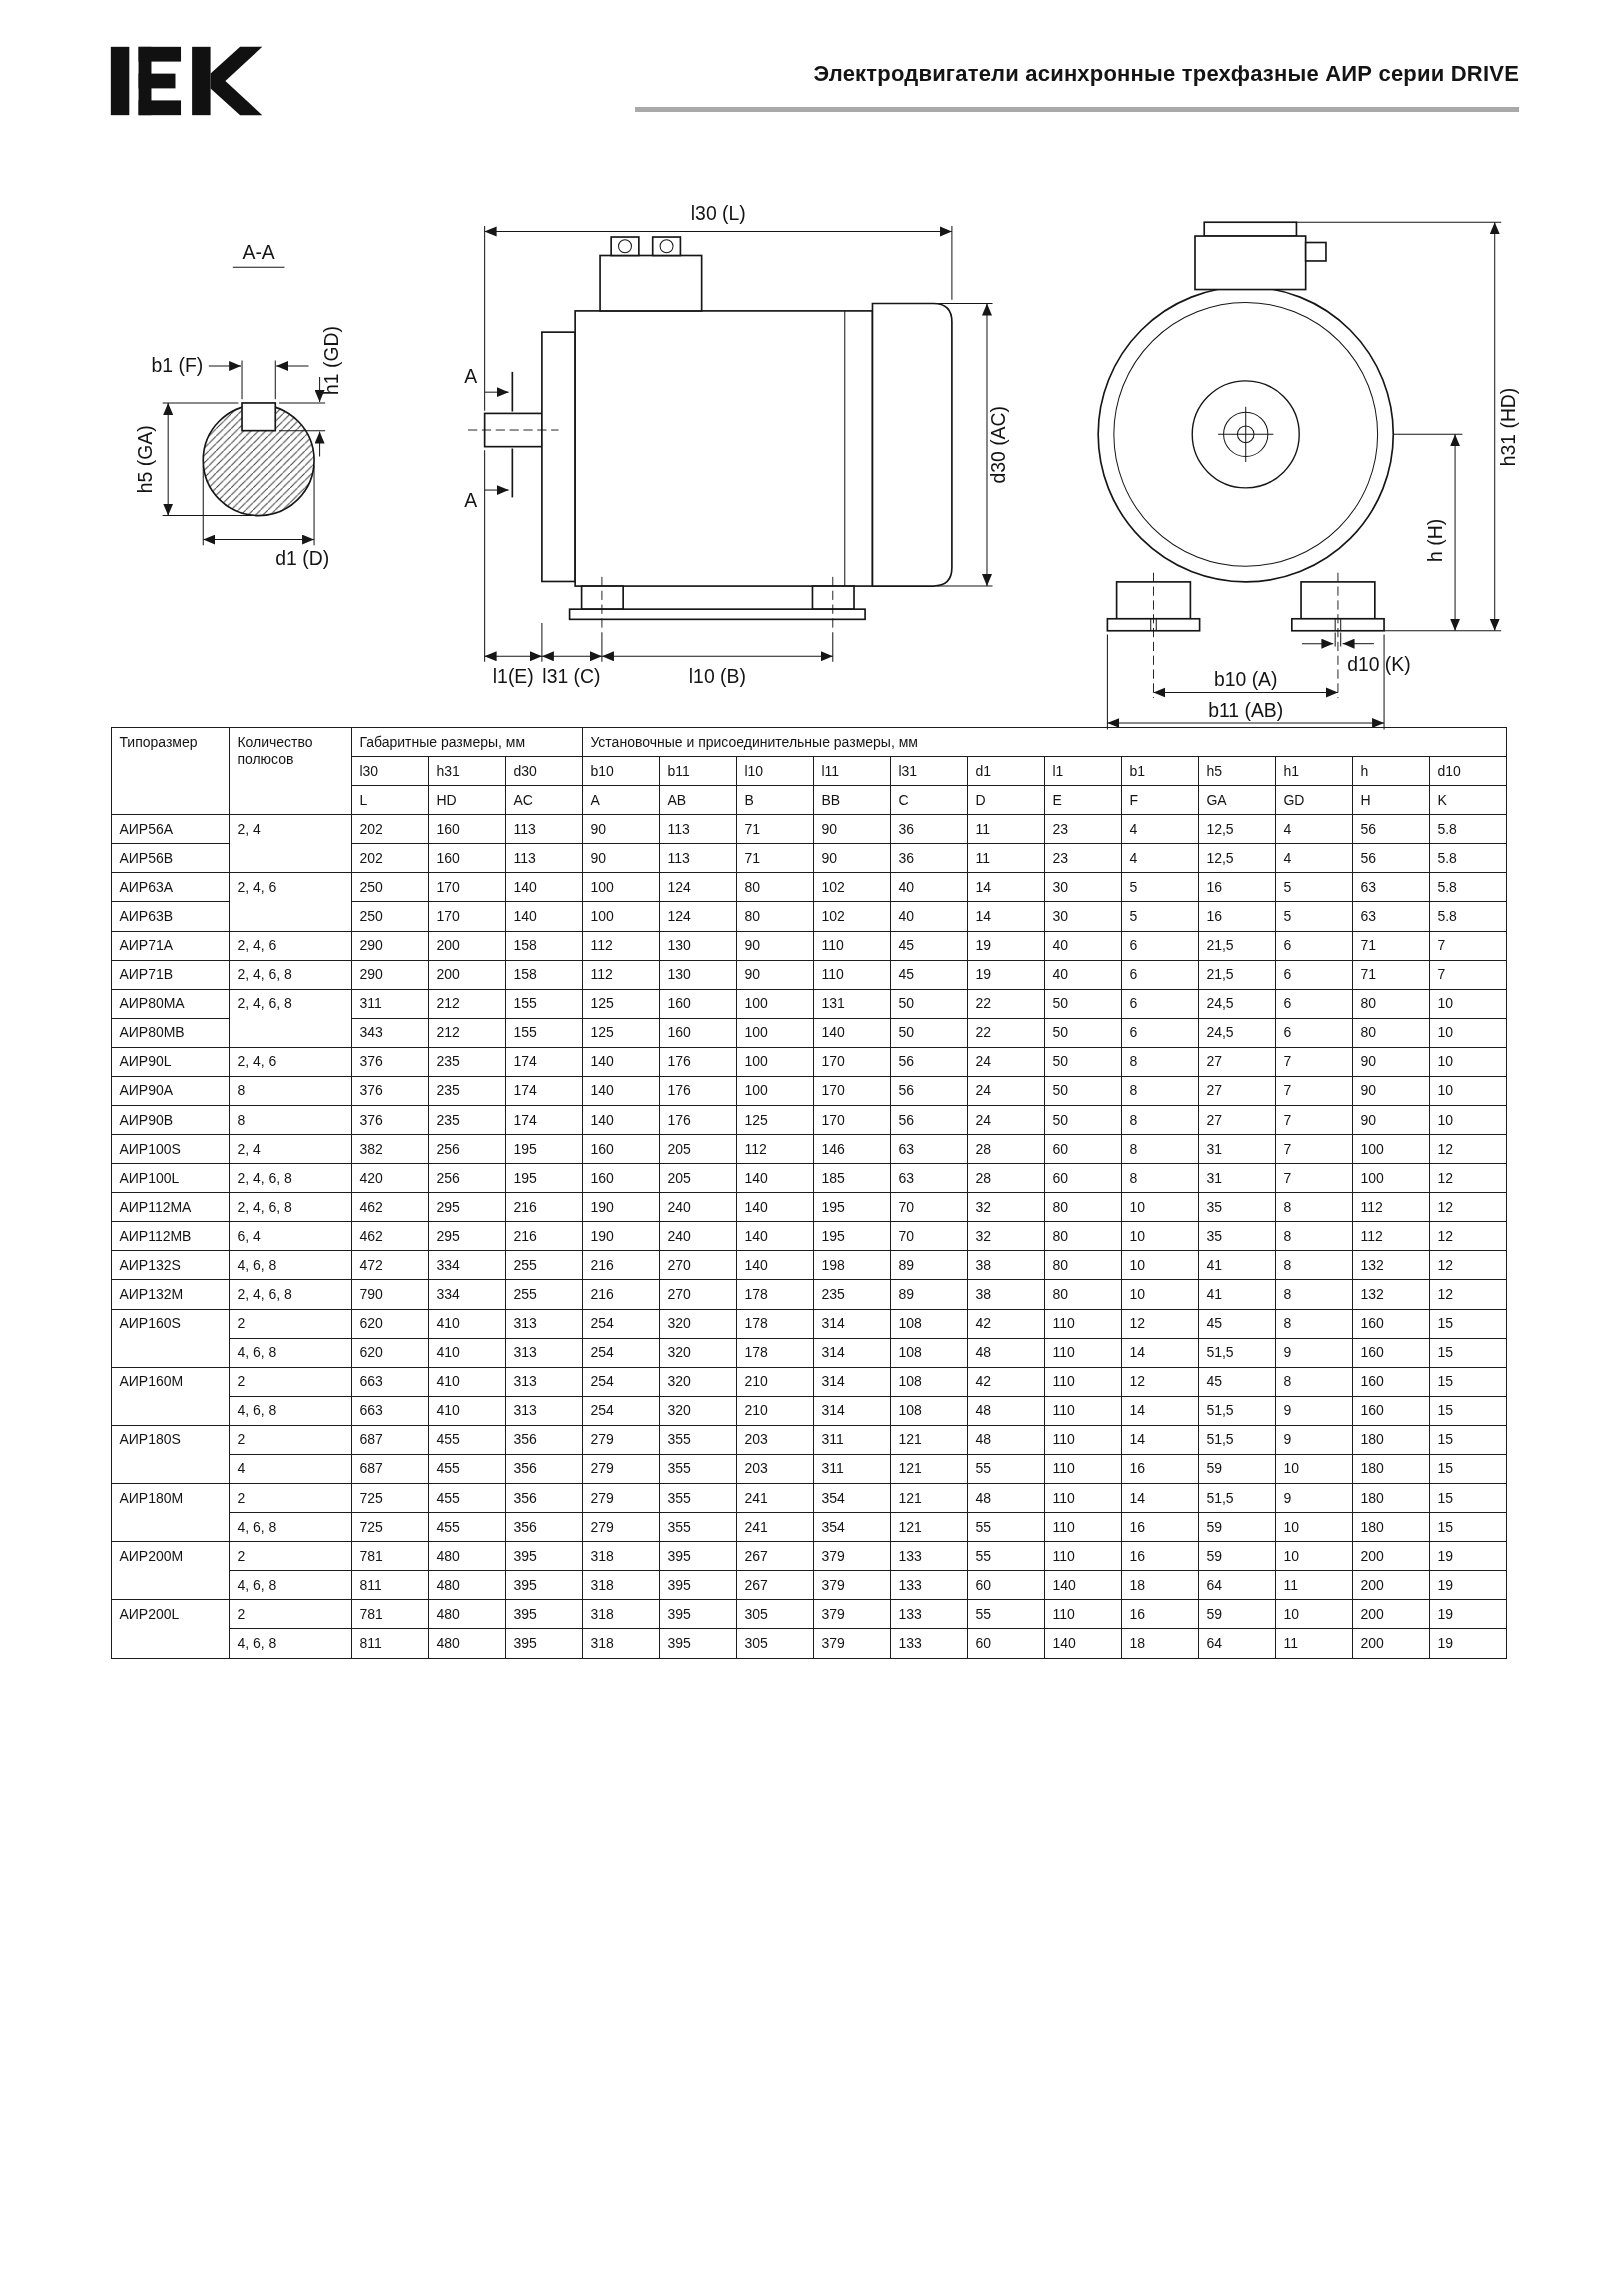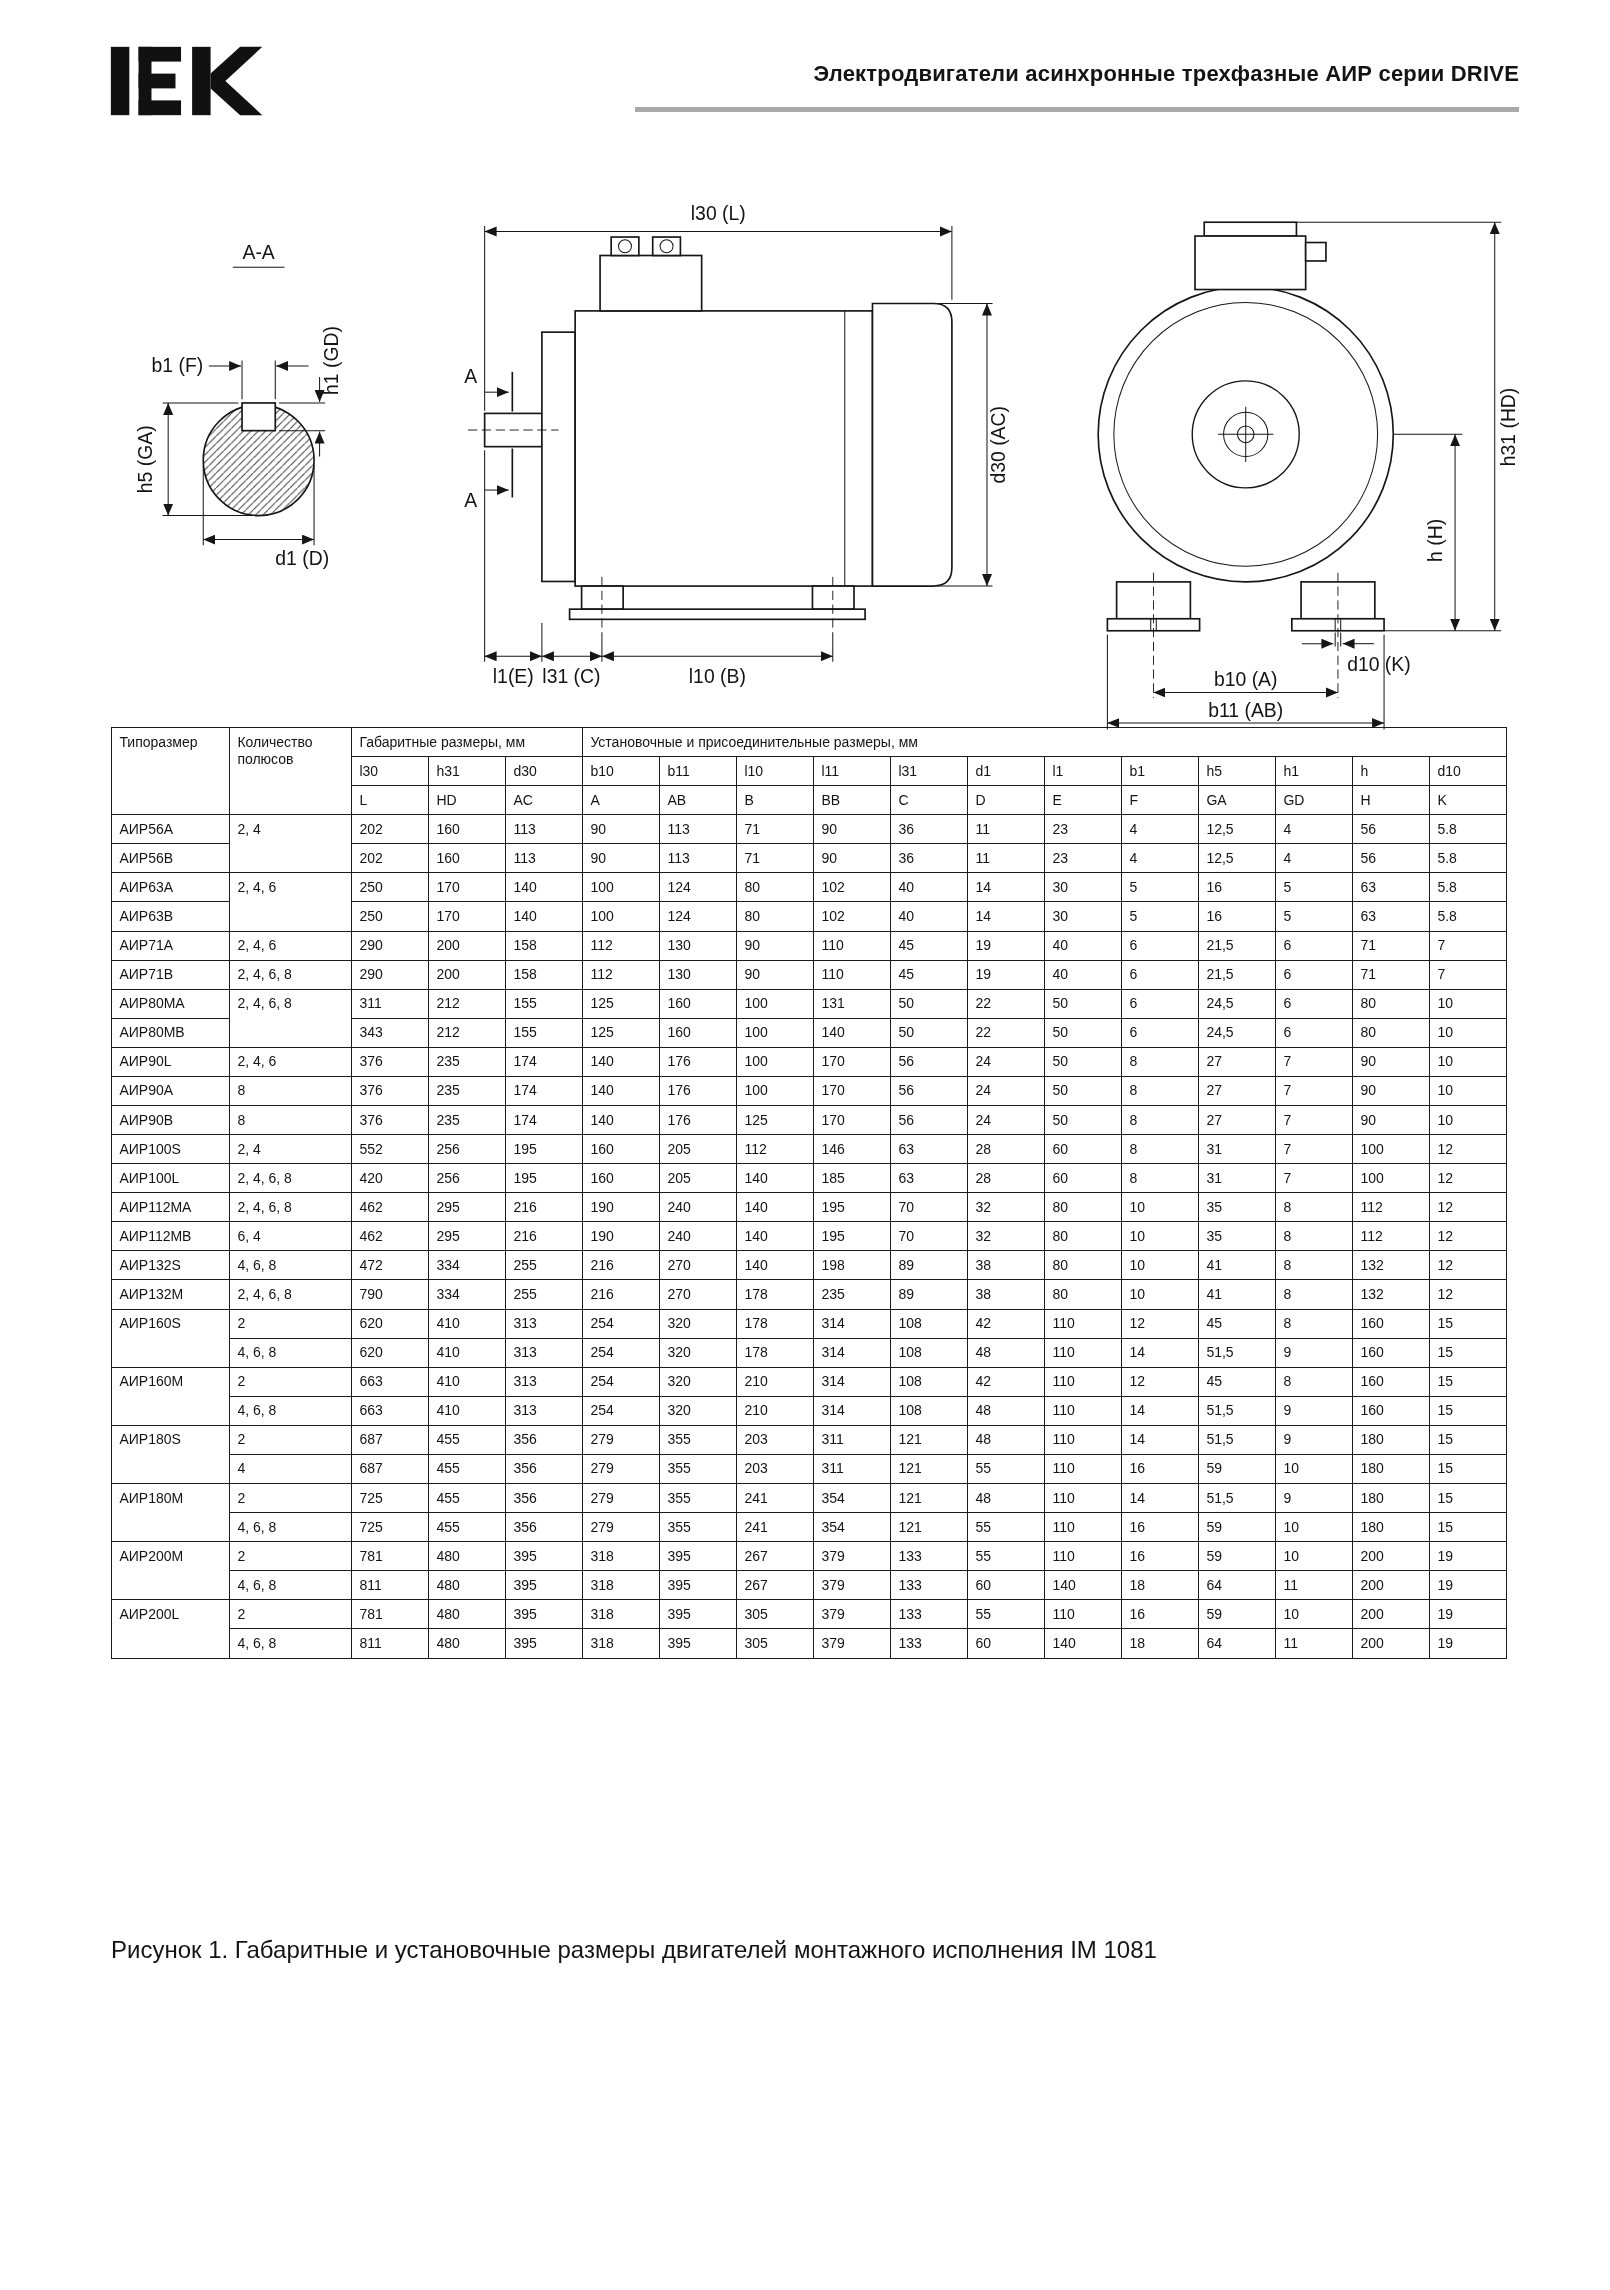--- a/index.html
+++ b/index.html
@@ -487,21 +487,21 @@
             <td>50</td>
             <td>8</td>
             <td>27</td>
             <td>7</td>
             <td>90</td>
             <td>10</td>
           </tr>
           <tr>
             <td>АИР100S</td>
             <td>2, 4</td>
-            <td>552</td>
+            <td>382</td>
             <td>256</td>
             <td>195</td>
             <td>160</td>
             <td>205</td>
             <td>112</td>
             <td>146</td>
             <td>63</td>
             <td>28</td>
             <td>60</td>
             <td>8</td>
@@ -824,16 +824,15 @@
             <td>18</td>
             <td>64</td>
             <td>11</td>
             <td>200</td>
             <td>19</td>
           </tr>
         </tbody>
     </table>
   </div>
 
-  <div class="caption">Рисунок 1. Габаритные и установочные размеры двигателей монтажного исполнения IM 1081</div>
 
 </div>
 
 
 </body></html>

